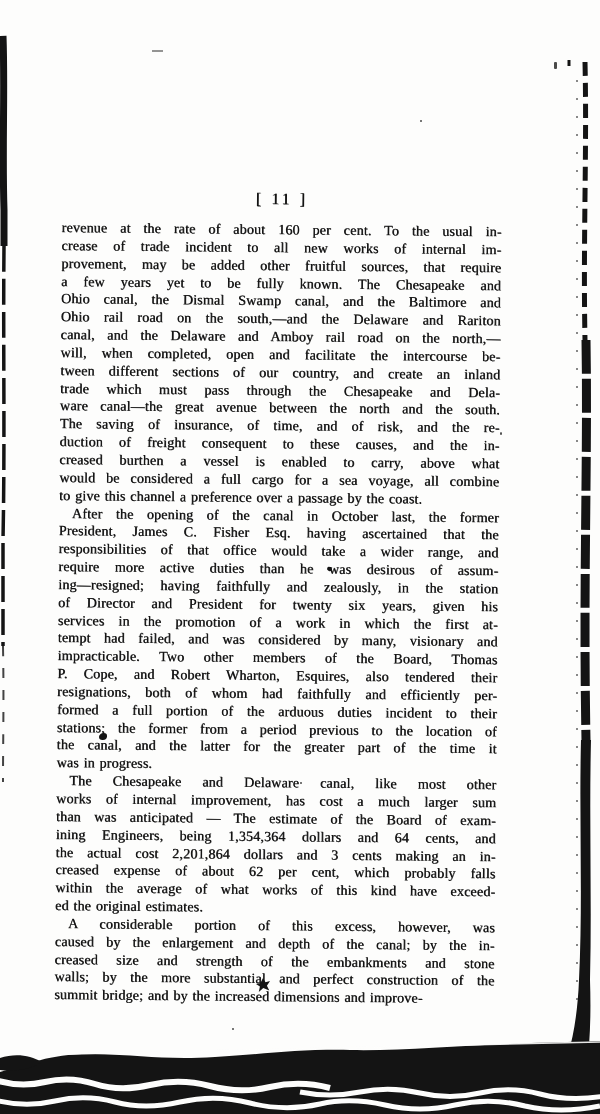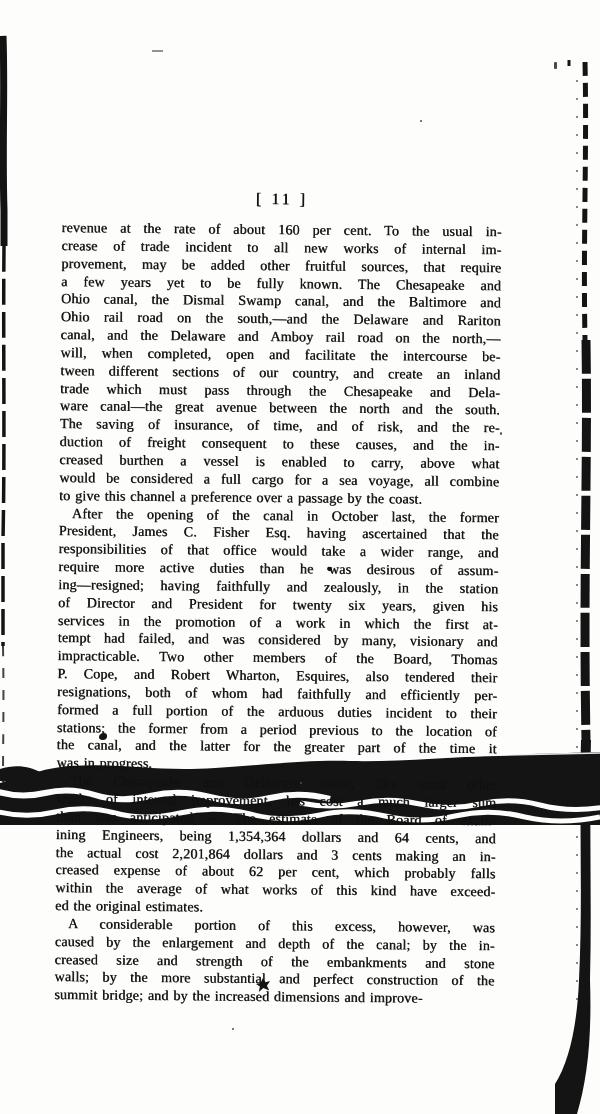--- a/index.html
+++ b/index.html
@@ -8,21 +8,21 @@
   }
   html,body{margin:0;padding:0;}
   body{
     width:600px;height:1114px;
     background:var(--paper);
     overflow:hidden;
     font-family:"Liberation Serif","DejaVu Serif",serif;
   }
   .scan-page{
     position:relative;
-    width:600px;height:825px;
+    width:600px;height:1114px;
     background:var(--paper);
   }
   
   .content{
     position:absolute;
     left:62px;top:188px;
     width:440px;
     transform:rotate(0.55deg);
     transform-origin:top left;
     color:var(--ink);

